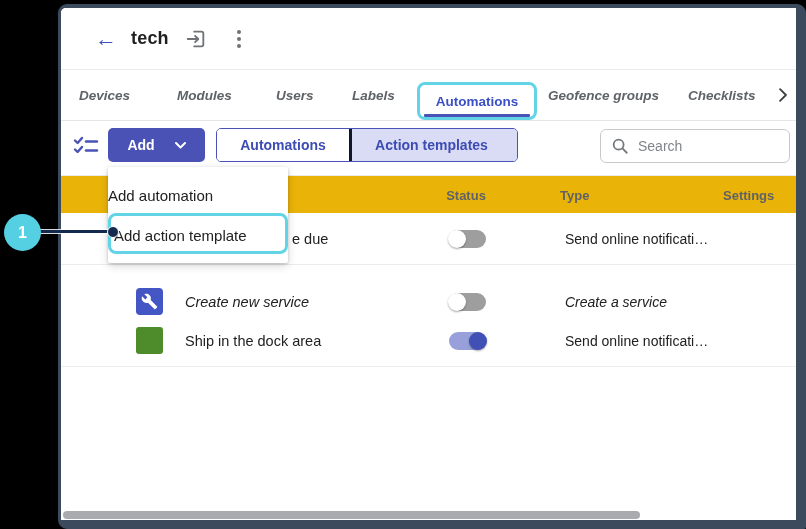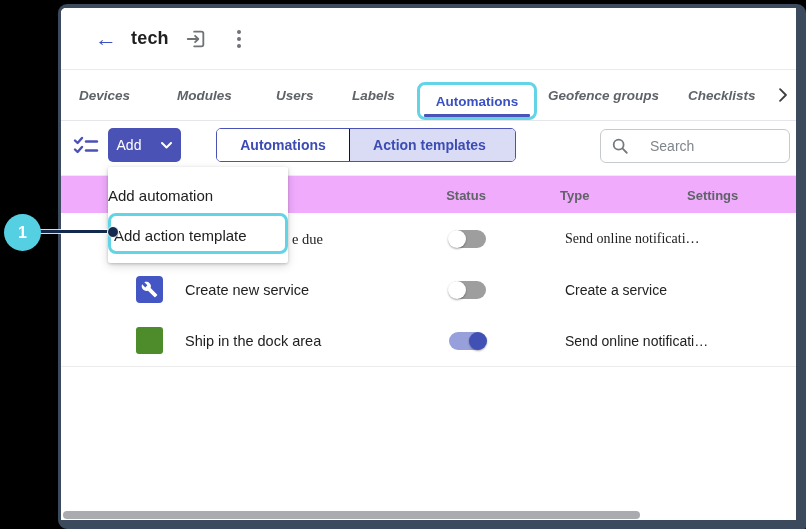--- a/index.html
+++ b/index.html
@@ -44,58 +44,58 @@
     display:flex;align-items:center;justify-content:center;background:#fff;
   }
   .tab-active-box .tab-label{font-size:13.5px;font-weight:bold;color:#3b50c4;}
   .tab-underline{position:absolute;left:4px;right:4px;bottom:0;height:3px;background:#4a54b8;border-radius:1px;}
   .tabs-chevron{position:absolute;left:716px;top:50%;transform:translateY(-50%);display:flex;cursor:pointer;}
 
   
   .toolbar{position:absolute;left:0;top:113px;right:0;height:54px;background:#fff;}
   .checklist-ico{position:absolute;left:12px;top:14px;cursor:pointer;}
   .add-btn{
-    position:absolute;left:47px;top:7px;width:73px;height:34px;
+    position:absolute;left:47px;top:7px;width:97px;height:34px;
     background:#4a52b5;border:none;border-radius:5px;color:#fff;
-    font-size:14px;font-weight:normal;font-family:inherit;cursor:pointer;
+    font-size:14px;font-weight:bold;font-family:inherit;cursor:pointer;
     display:flex;align-items:center;justify-content:center;gap:20px;
   }
   .seg-group{
     position:absolute;left:155px;top:7px;height:34px;display:flex;
     border:1px solid #4a52b5;border-radius:5px;overflow:hidden;box-sizing:border-box;
   }
   .seg{
     display:flex;align-items:center;justify-content:center;
     font-size:14px;font-weight:bold;color:#3d4cb4;cursor:pointer;background:#fff;
     padding:0 16px;white-space:nowrap;
   }
-  .seg.selected{background:#d9dcf4;border-left:1px solid #0f172a;padding-left:10px;}
+  .seg.selected{background:#d9dcf4;border-left:3px solid #0f172a;padding-left:10px;}
   .search-box{
     position:absolute;left:539px;top:8px;width:190px;height:34px;box-sizing:border-box;
     border:1px solid #c7cacd;border-radius:6px;display:flex;align-items:center;
-    padding:0 10px;gap:19px;background:#fff;
+    padding:0 10px;gap:7px;background:#fff;
   }
   .search-box input{
     border:none;outline:none;flex:1;font-size:14px;font-family:inherit;color:#333;
     background:transparent;min-width:0;
   }
   .search-box input::placeholder{color:#80858a;}
 
   
   .thead{
     position:absolute;left:0;top:167px;right:0;height:38px;
-    border-top:1px solid #ececec;border-bottom:1px solid #84cc16;background:#f0abfc;
+    border-top:1px solid #ececec;border-bottom:1px solid #84cc16;background:#eab308;
   }
   .th{position:absolute;top:50%;transform:translateY(-50%);font-size:13px;font-weight:bold;color:#5f6368;}
   .th-status{left:340px;width:130px;text-align:center;}
   .th-type{left:499px;}
-  .th-settings{left:626px;text-align:center;}
+  .th-settings{left:662px;text-align:center;}
 
   .trow{position:absolute;left:0;right:0;height:51px;border-bottom:1px solid #ececec;background:#fff;}
-  .row-1{top:205px;font-family:Liberation Serif, serif;}.row-2{top:256px;}.row-3{top:307px;}
+  .row-1{top:205px;}.row-2{top:268px;font-style:italic;}.row-3{top:307px;}
   .row-icon{
     position:absolute;left:75px;top:12px;width:27px;height:27px;border-radius:4px;
     display:flex;align-items:center;justify-content:center;
   }
   .row-name{position:absolute;left:124px;top:50%;transform:translateY(-50%);font-size:14.5px;color:#212121;white-space:nowrap;}
   .row-name.fragment{left:231px;}
   .row-type{position:absolute;left:504px;top:50%;transform:translateY(-50%);font-size:14px;color:#212121;white-space:nowrap;}
   .toggle{
     position:absolute;left:388px;top:17px;width:37px;height:18px;border-radius:9px;
     cursor:pointer;

